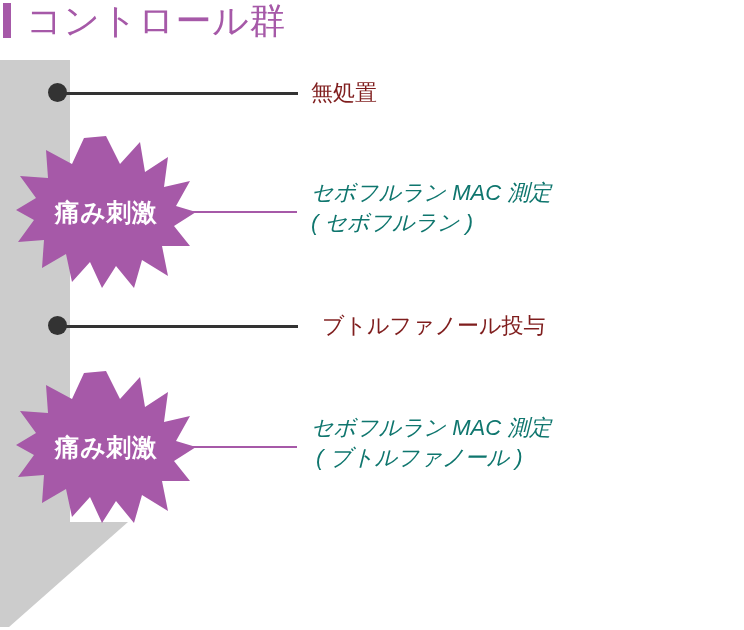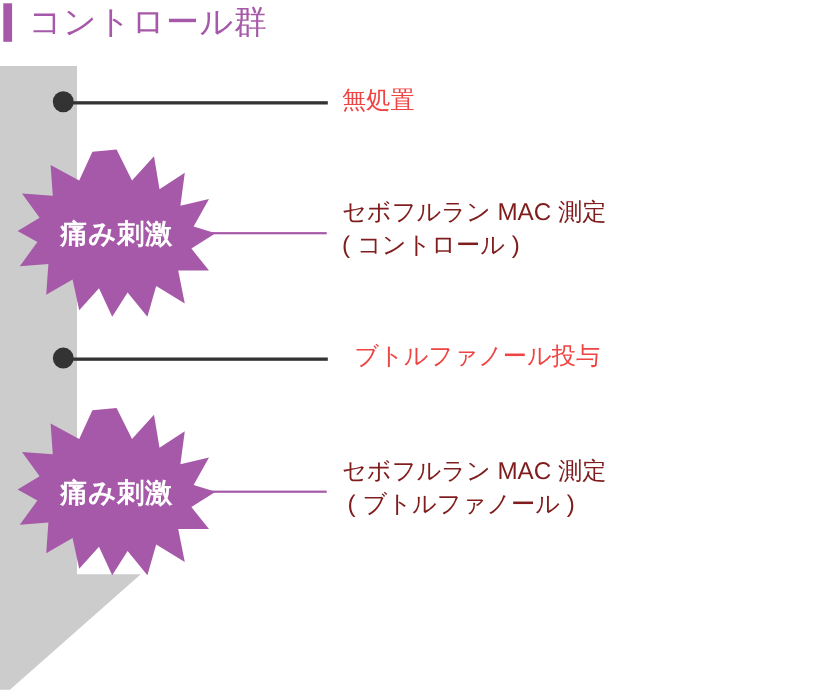--- a/index.html
+++ b/index.html
@@ -37,21 +37,21 @@
     left: 3px;
     top: 3px;
     width: 8px;
     height: 35px;
     background: #a659a8;
   }
   .title-text {
     position: absolute;
     left: 26px;
     top: 0px;
-    font-size: 30px;
+    font-size: 36px;
     line-height: 42px;
     letter-spacing: 0.5px;
     color: #a659a8;
     white-space: nowrap;
   }
 
   
   .timeline-arrow {
     position: absolute;
     left: 0;
@@ -83,25 +83,25 @@
     background: #a659a8;
   }
 
   .label {
     position: absolute;
     white-space: pre;
     font-size: 22px;
     line-height: 30px;
   }
   .label.dark {
-    color: #ef4444;
-    font-family: Liberation Mono, monospace;
+    color: #7f1d1d;
   }
   .label.purple {
-    color: #7f1d1d;
+    color: #0f766e;
+    font-style: italic;
   }
 
   
   .burst {
     position: absolute;
     width: 180px;
     height: 152px;
   }
   .burst svg {
     display: block;
@@ -152,21 +152,21 @@
     <div class="burst" style="left:16px; top:136px;">
       <svg viewBox="0 0 180 152" xmlns="http://www.w3.org/2000/svg">
         <polygon fill="#a659a8" points="
           90,0 104,28 124,6 129,36 152,21 148,51 174,45 160,70 180,76 158,90
           174,110 146,110 152,140 126,124 118,152 100,130 86,152 74,126 56,146
           50,118 26,132 28,104 2,106 18,84 0,74 20,62 4,40 32,42 30,14 56,28 68,2"></polygon>
       </svg>
       <div class="burst-label">痛み刺激</div>
     </div>
     <div class="label purple" style="left:311px; top:178px;">セボフルラン MAC 測定</div>
-    <div class="label purple" style="left:311px; top:208px;">( コントロール )</div>
+    <div class="label purple" style="left:311px; top:208px;">( セボフルラン )</div>
   </div>
 
   <div class="event">
     <div class="connector-dark" style="left:58px; top:325px; width:240px;"></div>
     <div class="dot" style="left:48px; top:316px;"></div>
     <div class="label dark" style="left:322px; top:311px;">ブトルファノール投与</div>
   </div>
 
   <div class="event">
     <div class="connector-purple" style="left:185px; top:446px; width:112px;"></div>

